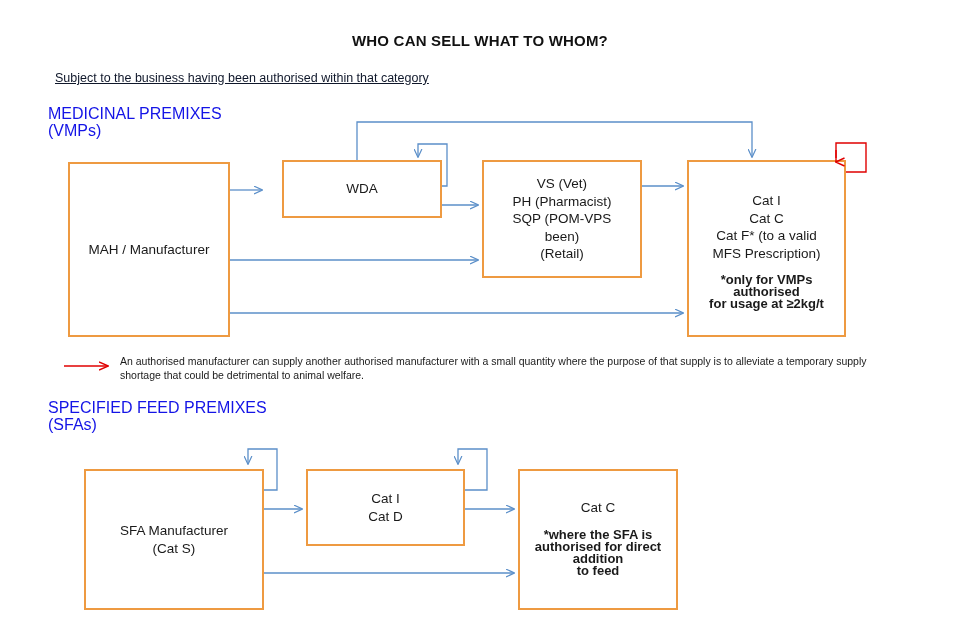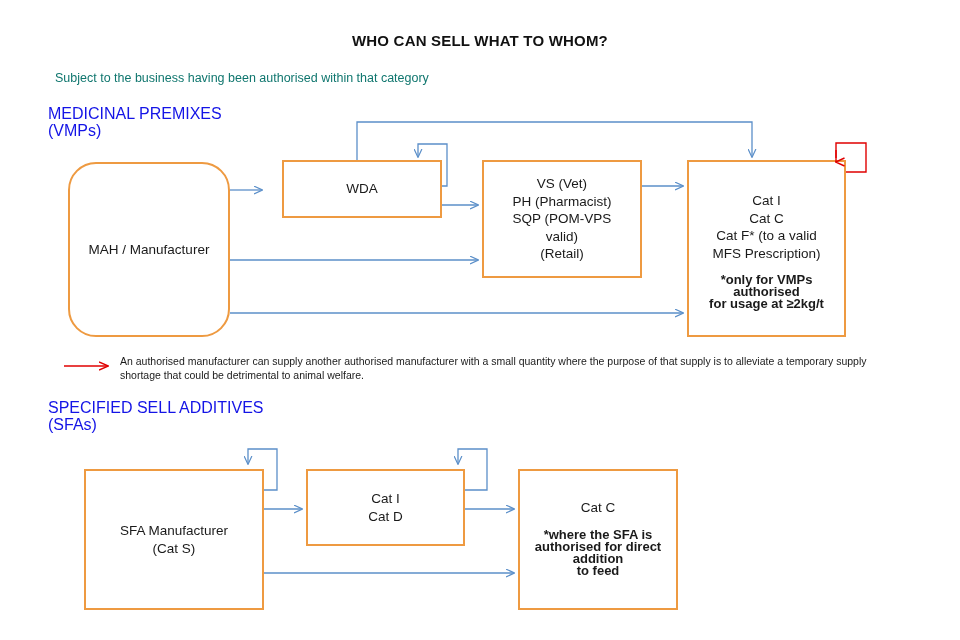--- a/index.html
+++ b/index.html
@@ -27,21 +27,22 @@
     width: 960px;
     text-align: center;
     font-size: 15px;
     font-weight: bold;
     letter-spacing: 0.2px;
     color: #111111;
   }
   #subtitle {
     left: 55px; top: 71px;
     font-size: 12.5px;
-    color: #0f766e;
+    color: #0f172a;
+    text-decoration: underline;
   }
   .section-heading {
     font-size: 16px;
     font-weight: normal;
     color: #1414e6;
     line-height: 17px;
     white-space: pre-line;
   }
   #heading-vmp { left: 48px; top: 105px; }
   #heading-sfa { left: 48px; top: 399px; }
@@ -66,21 +67,21 @@
   }
   .box .foot-text {
     font-size: 13px;
     line-height: 12px;
     font-weight: bold;
     color: #1a1a1a;
     white-space: pre-line;
     margin-top: 12px;
   }
 
-  #box-mah  { left: 68px;  top: 162px; width: 162px; height: 175px; border-radius: 28px; }
+  #box-mah  { left: 68px;  top: 162px; width: 162px; height: 175px; }
   #box-wda  { left: 266px; top: 160px; width: 160px; height: 58px; margin-left: 16px; }
   #box-vs   { left: 482px; top: 160px; width: 160px; height: 118px; }
   #box-cati { left: 687px; top: 160px; width: 159px; height: 177px;
               justify-content: flex-start; padding-top: 30px; }
 
   #box-sfa-man { left: 84px;  top: 469px; width: 180px; height: 141px; }
   #box-cat-id  { left: 306px; top: 469px; width: 159px; height: 77px; }
   #box-cat-c   { left: 518px; top: 469px; width: 160px; height: 141px;
                  justify-content: flex-start; padding-top: 28px; }
 
@@ -145,36 +146,36 @@
     </g>
   </svg>
 
   <div class="abs" id="page-title">WHO CAN SELL WHAT TO WHOM?</div>
 
   <div class="abs" id="subtitle">Subject to the business having been authorised within that category</div>
 
   <div class="abs section-heading" id="heading-vmp">MEDICINAL PREMIXES
 (VMPs)</div>
 
-  <div class="abs section-heading" id="heading-sfa">SPECIFIED SELL ADDITIVES
+  <div class="abs section-heading" id="heading-sfa">SPECIFIED FEED PREMIXES
 (SFAs)</div>
 
   <div class="abs box" id="box-mah">
     <div class="main-text">MAH / Manufacturer</div>
   </div>
 
   <div class="abs box" id="box-wda">
     <div class="main-text">WDA</div>
   </div>
 
   <div class="abs box" id="box-vs">
     <div class="main-text">VS (Vet)
 PH (Pharmacist)
 SQP (POM-VPS
-valid)
+been)
 (Retail)</div>
   </div>
 
   <div class="abs box" id="box-cati">
     <div class="main-text">Cat I
 Cat C
 Cat F* (to a valid
 MFS Prescription)</div>
     <div class="foot-text">*only for VMPs authorised
 for usage at ≥2kg/t</div>

